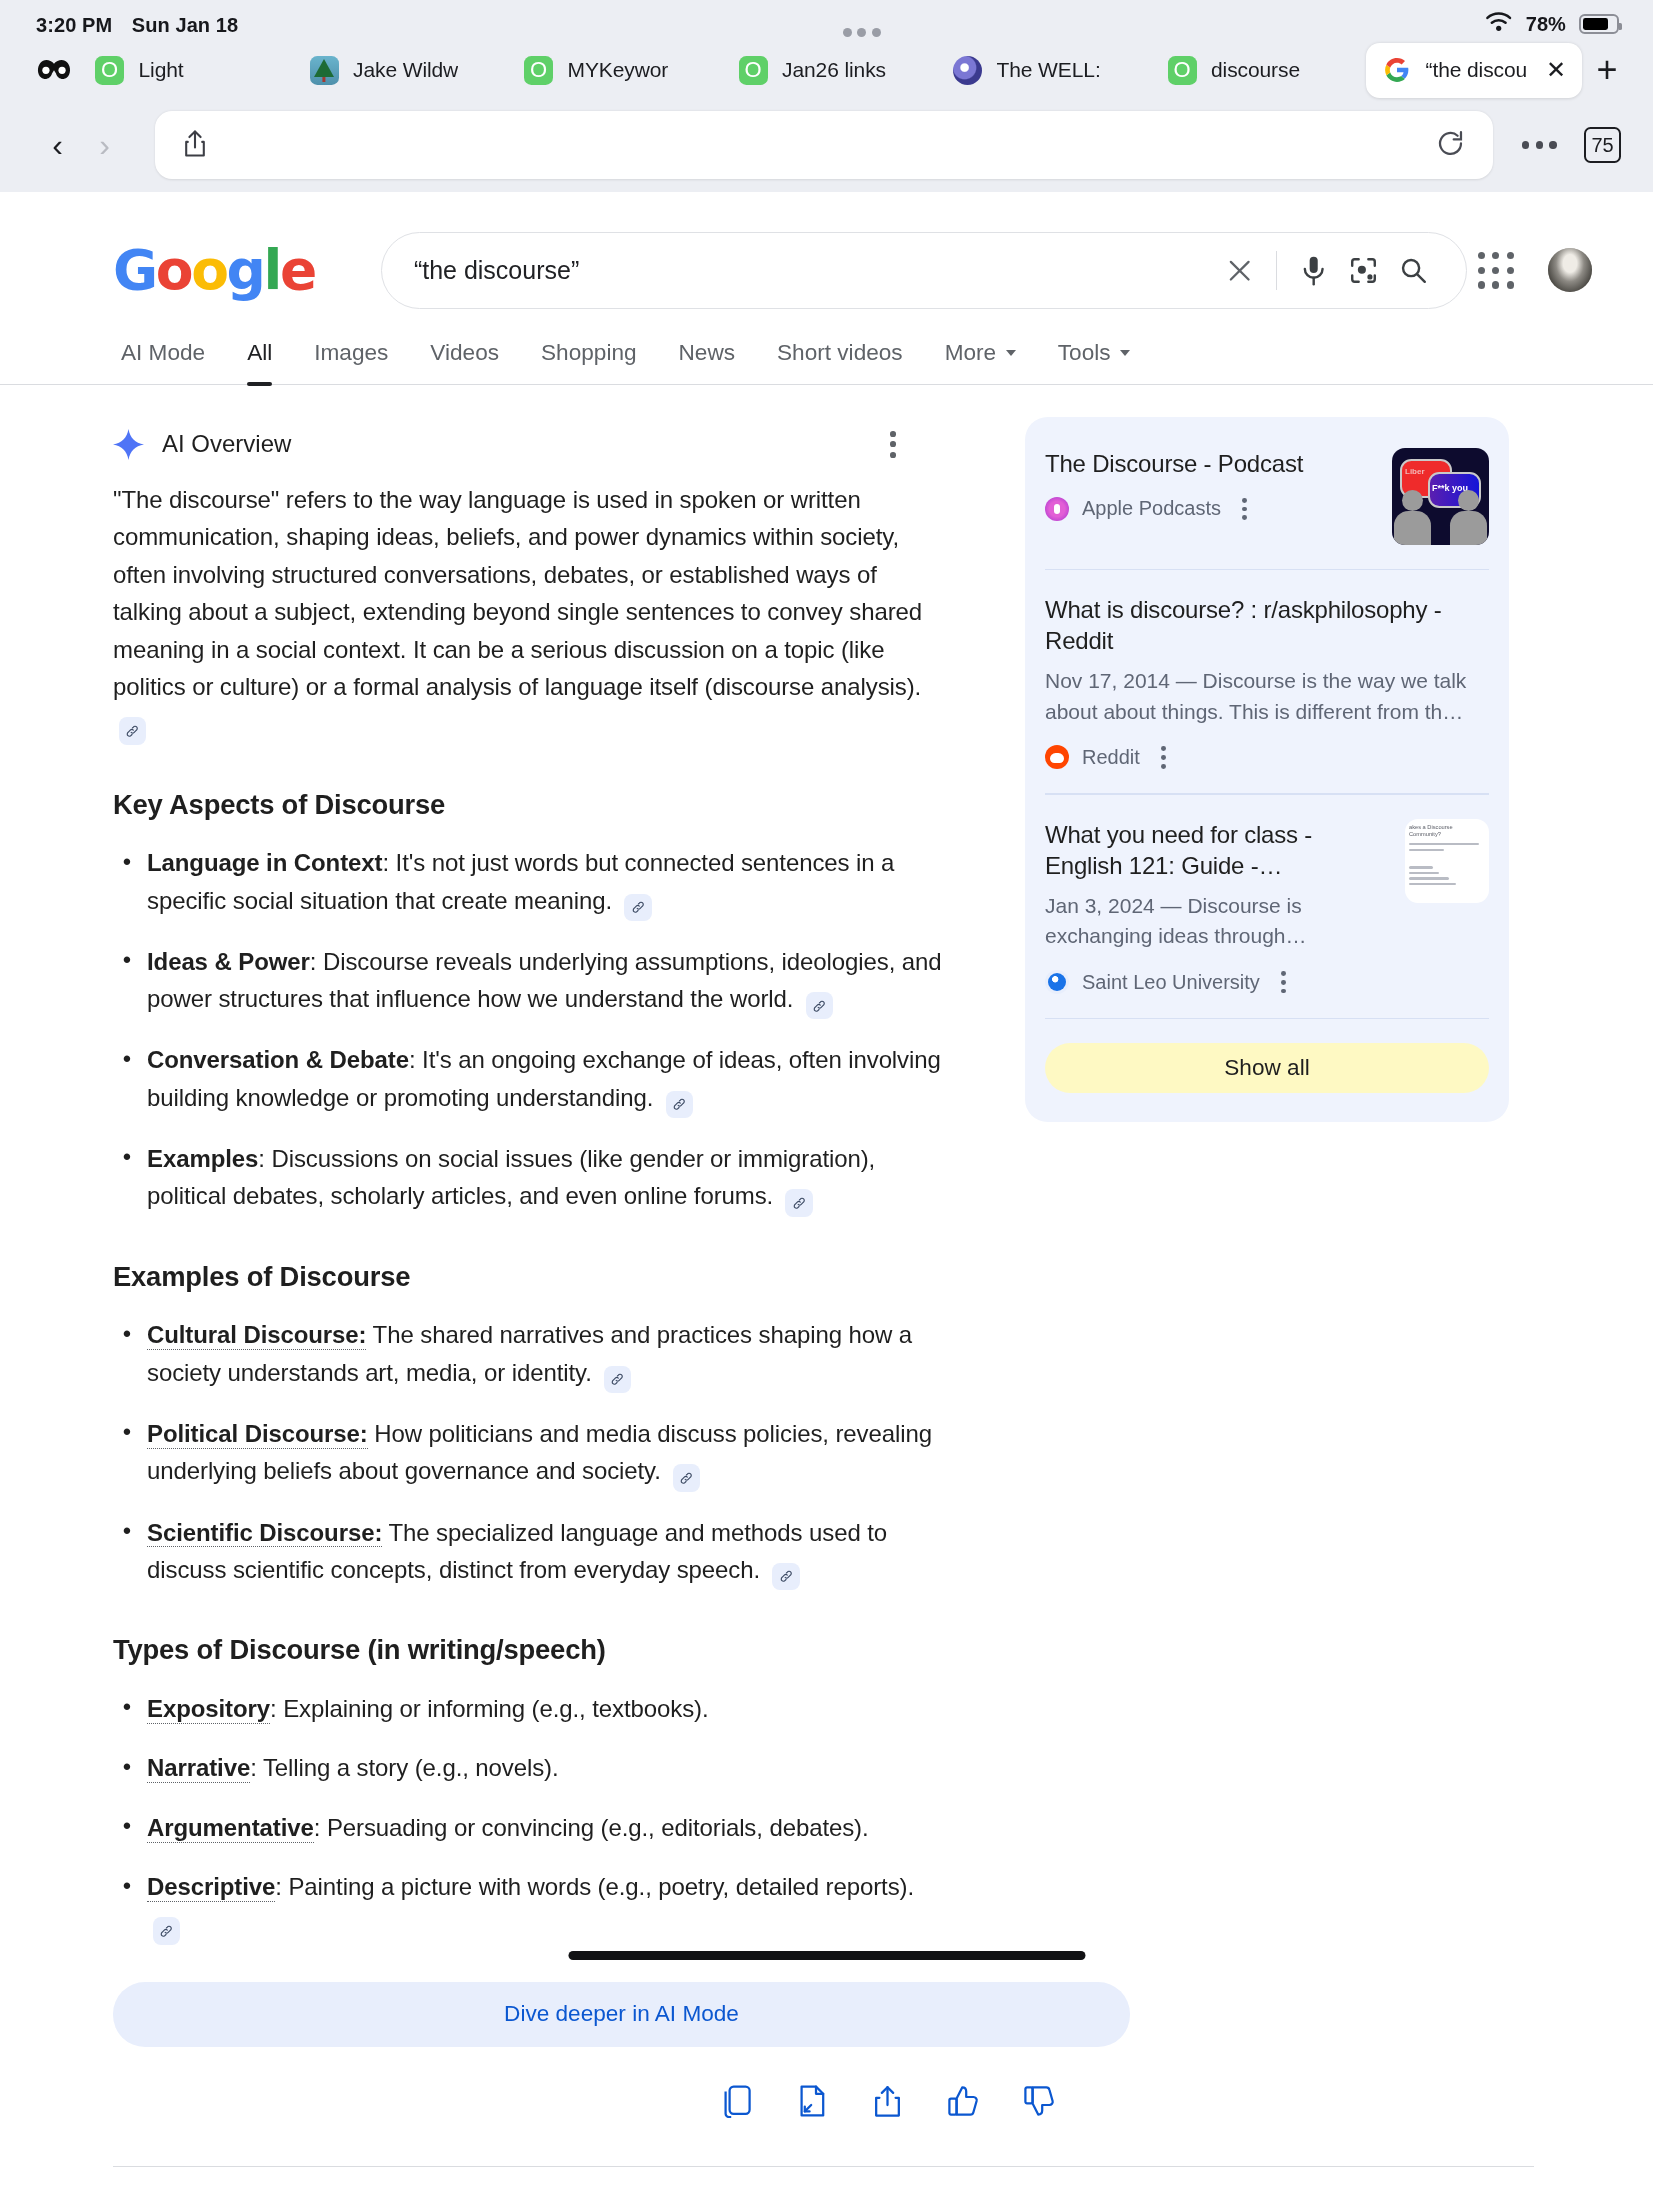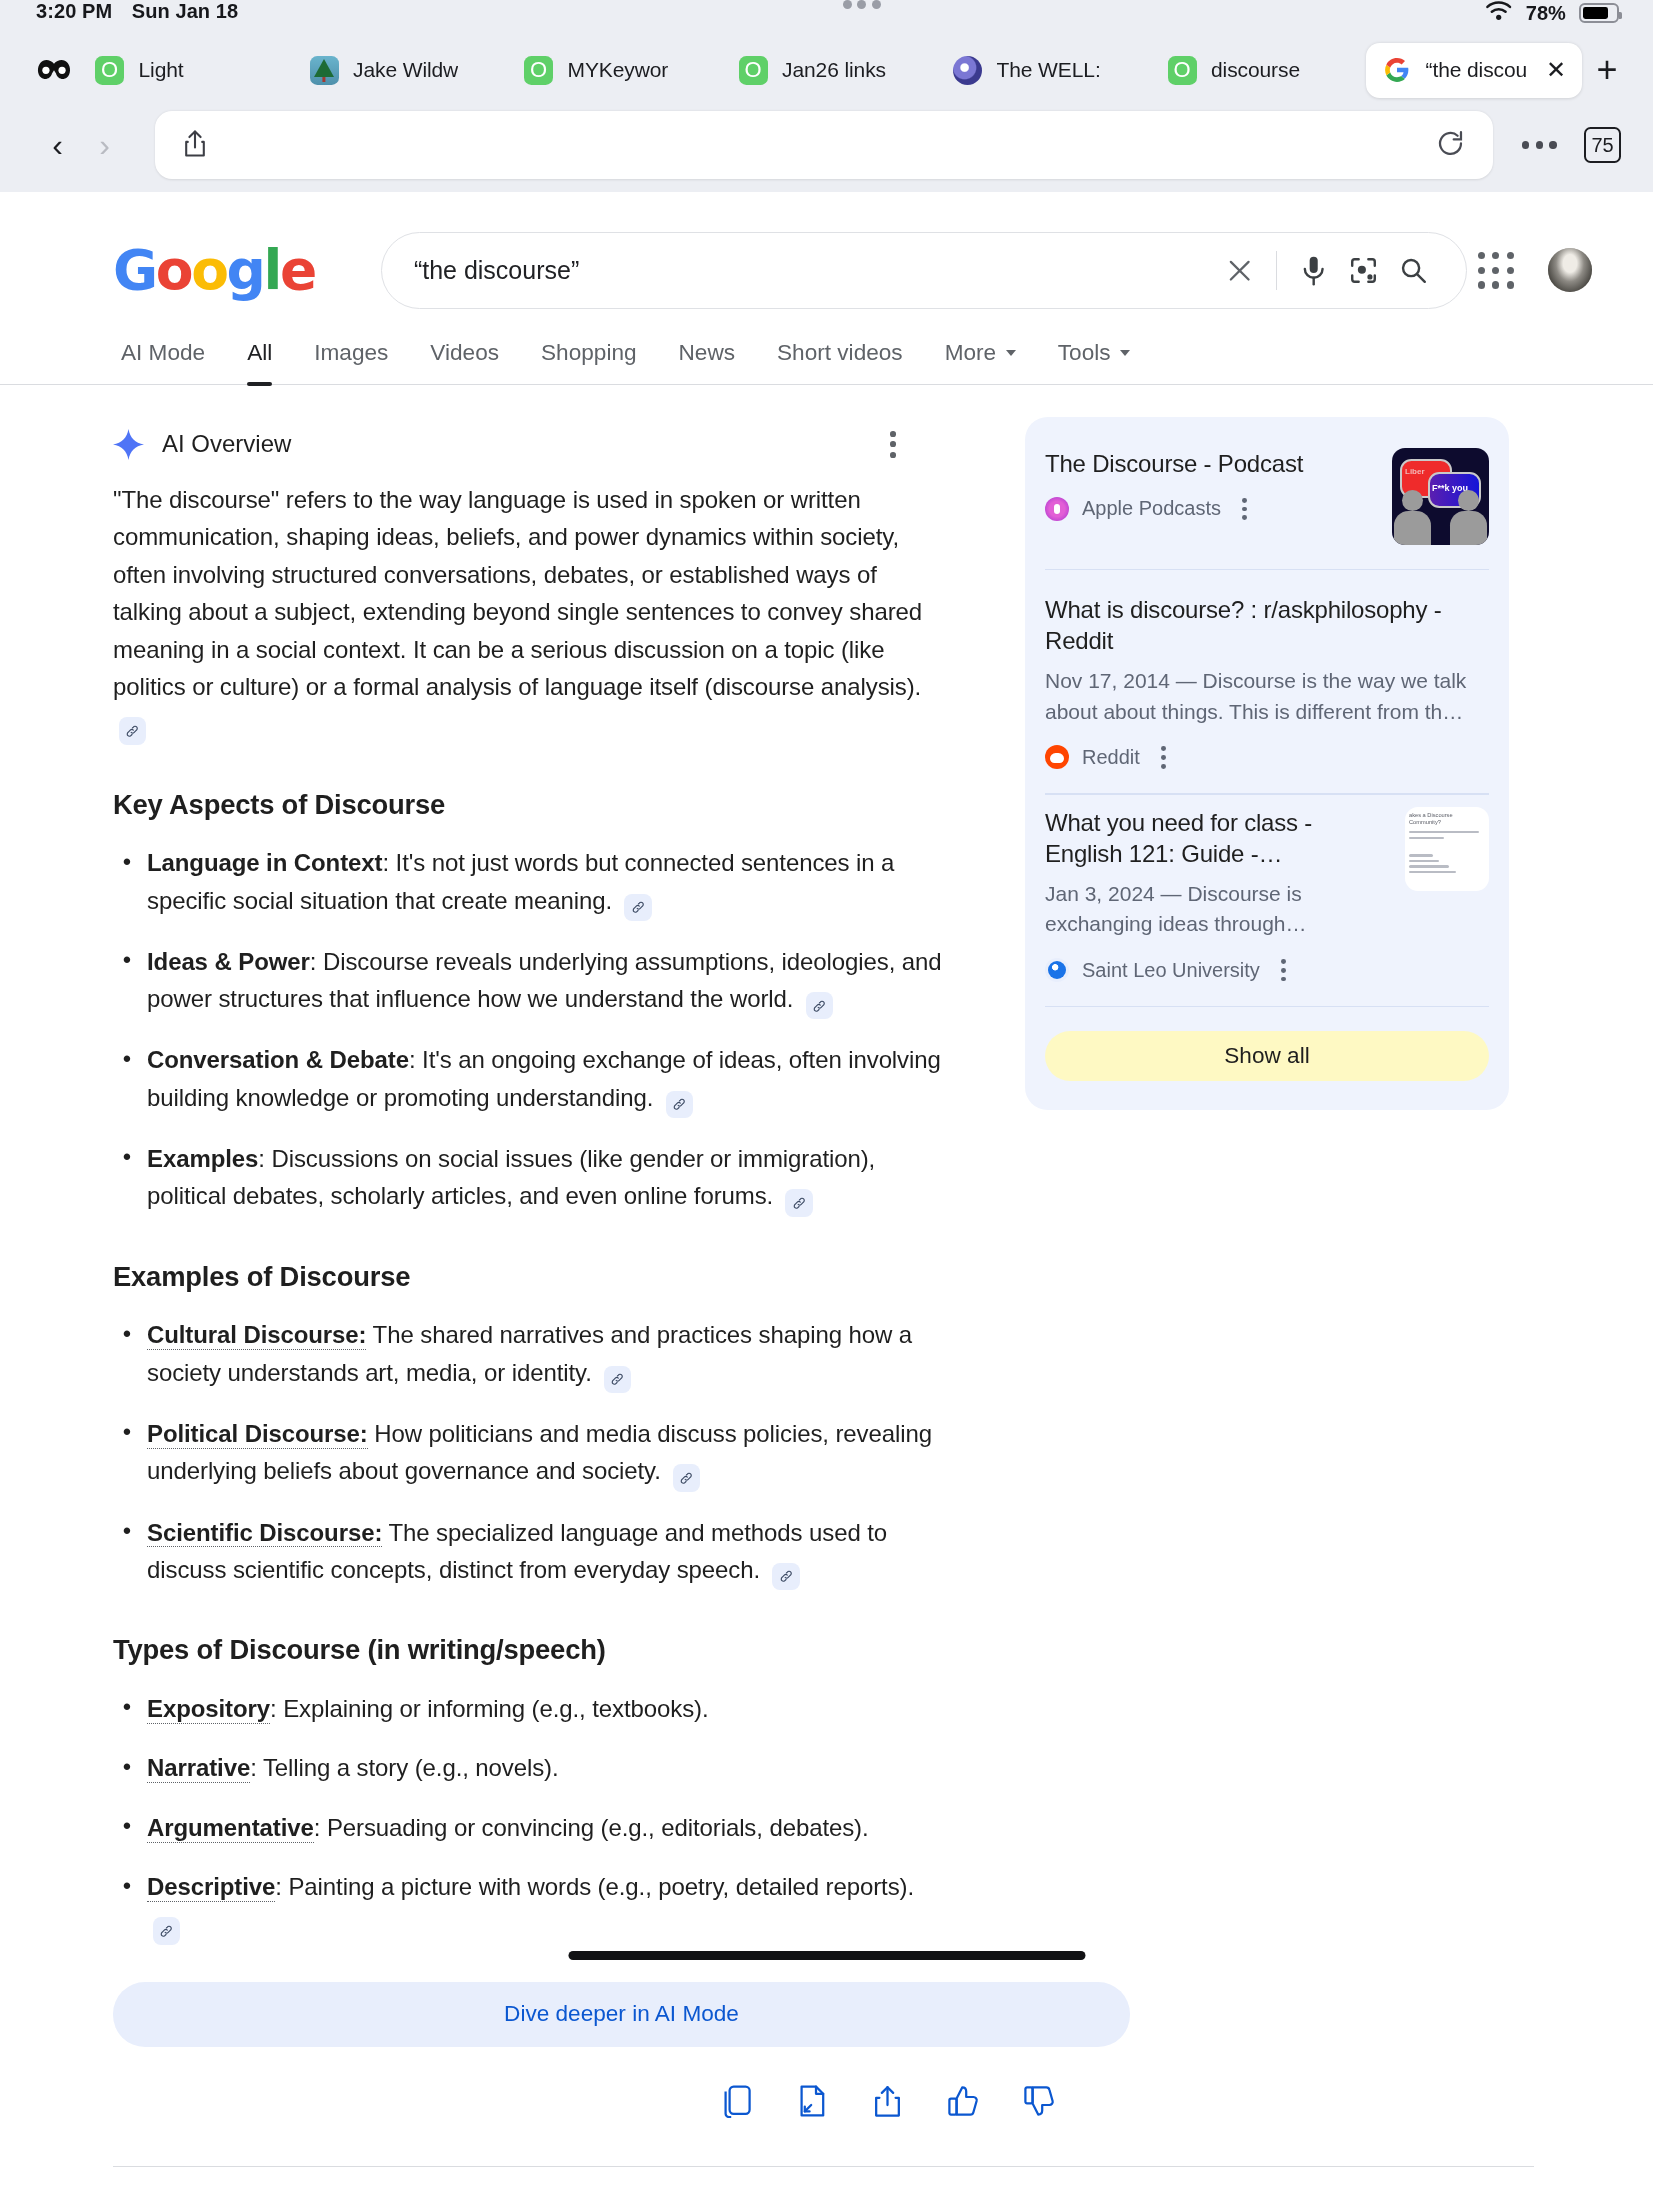--- a/index.html
+++ b/index.html
@@ -14,21 +14,21 @@
   .browser-shell {
     width: 1653px;
     background: #eceef3;
     padding-bottom: 4.8px;
   }
 
   
   .status-bar {
     height: 37px;
     display: flex;
-    align-items: flex-start;
+    align-items: flex-end;
     padding: 0 34px 0 36px;
     font-size: 20px;
     font-weight: 600;
     color: #17181c;
     letter-spacing: 0.1px;
   }
   .status-left { display: flex; align-items: center; gap: 19.4px; }
   .status-center { flex: 1; display: flex; justify-content: center; align-items: center; gap: 5.7px; }
   .status-dot { width: 9px; height: 9px; border-radius: 50%; background: #9a9da6; }
   .status-right { display: flex; align-items: center; gap: 13px; }
@@ -644,21 +644,21 @@
             <span>Reddit</span>
             <span class="sc-kebab">
                 <i></i>
                 <i></i>
                 <i></i>
               </span>
           </div>
         </div>
         <div class="sc-sep"></div>
 
-        <div class="sc-row" style="margin-top:12px">
+        <div class="sc-row" style="margin-top:24px">
           <div style="flex:1">
             <div class="sc-title">What you need for class - English 121: Guide -…</div>
             <div class="sc-snippet">Jan 3, 2024 — Discourse is exchanging ideas through…</div>
             <div class="sc-src">
               <span class="ico-globe"></span>
               <span>Saint Leo University</span>
               <span class="sc-kebab">
                   <i></i>
                   <i></i>
                   <i></i>

